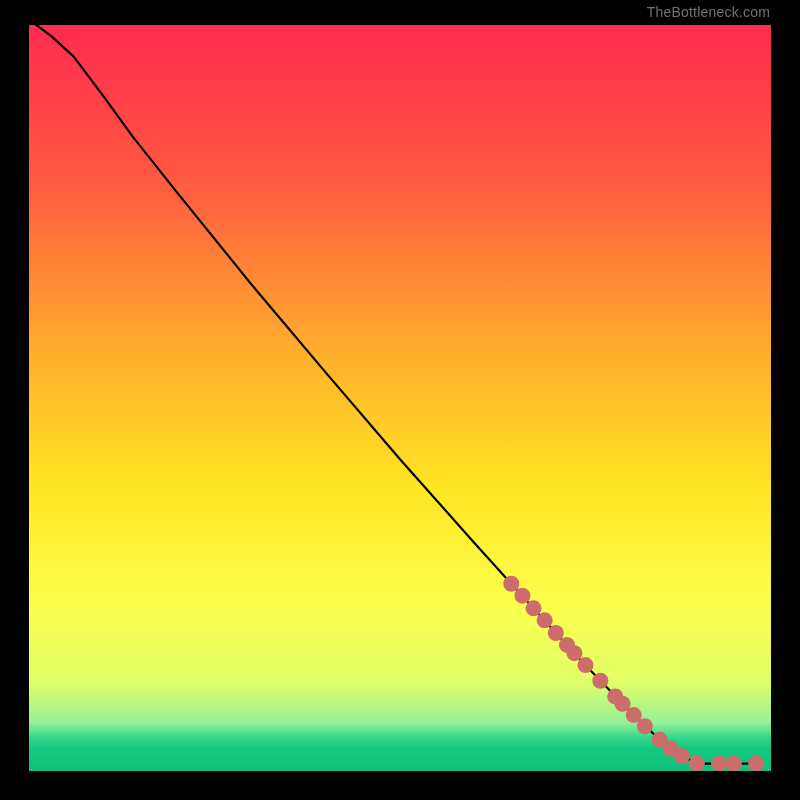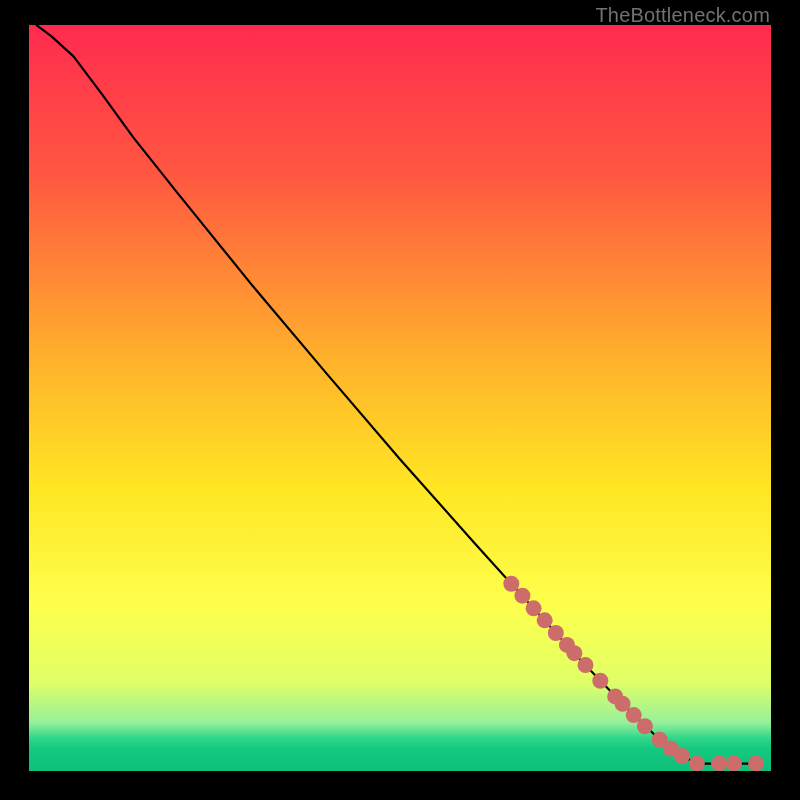--- a/index.html
+++ b/index.html
@@ -21,21 +21,21 @@
     left: 29px;
     top: 25px;
     width: 742px;
     height: 746px;
   }
   .watermark {
     position: absolute;
     top: 4px;
     right: 30px;
     font-family: Arial, Helvetica, sans-serif;
-    font-size: 20px;
+    font-size: 14px;
     color: #73726f;
     letter-spacing: 0.2px;
   }
 </style>
 </head>
 <body>
 
 <div class="stage">
   <div class="watermark">TheBottleneck.com</div>
 

